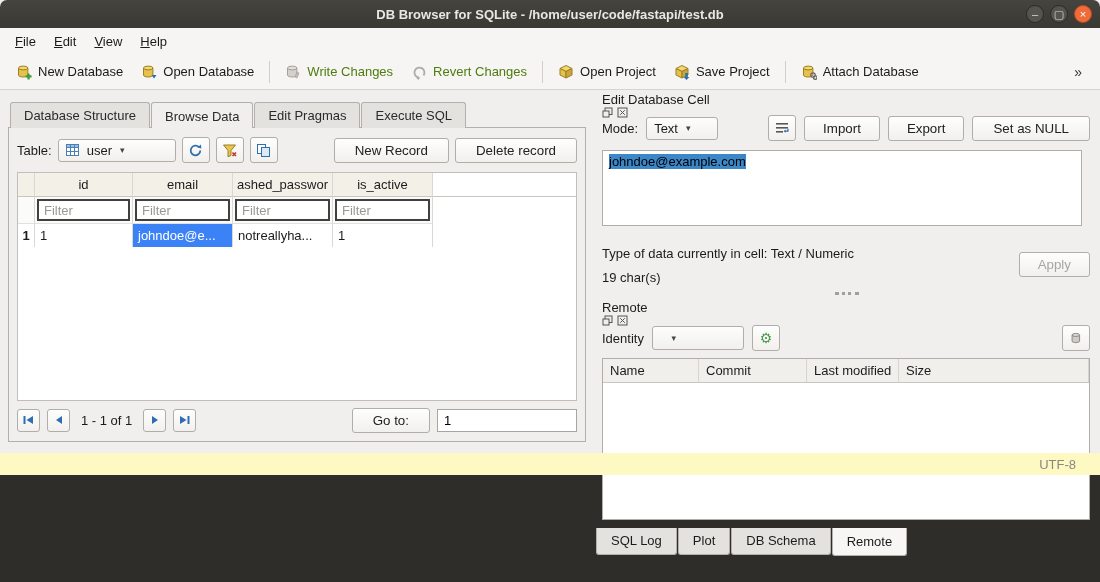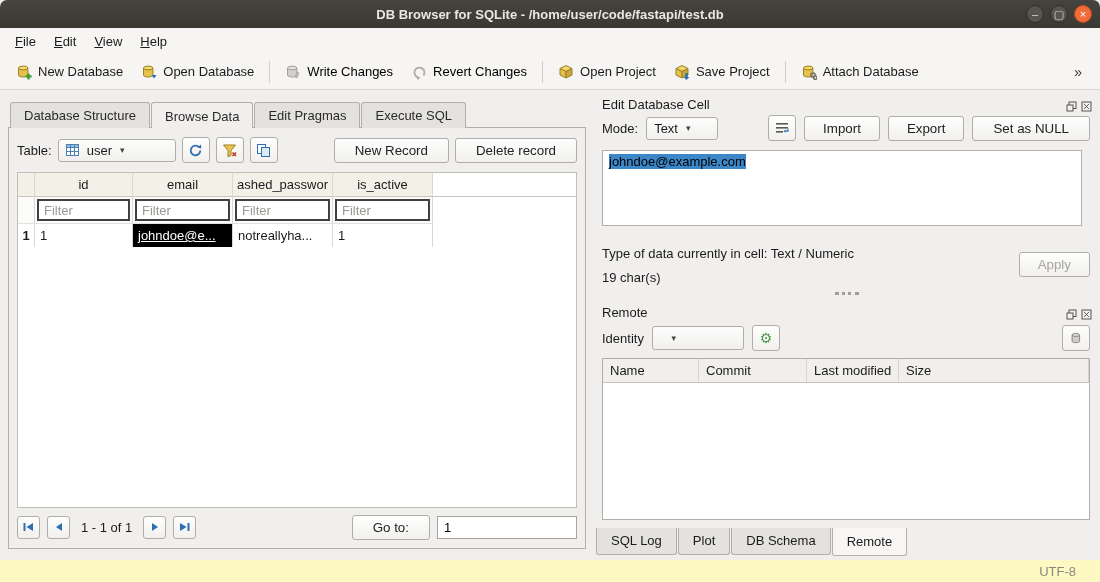--- a/index.html
+++ b/index.html
@@ -1,18 +1,18 @@
 <!DOCTYPE html>
 <html><head>
 <meta charset="utf-8">
 <style>
   * { margin:0; padding:0; box-sizing:border-box; }
   html,body { width:1100px; height:582px; overflow:hidden; background:#2e2d2a; }
   body { font-family:"Liberation Sans","DejaVu Sans",sans-serif; font-size:13px; color:#1b1b1b; }
-  .window { position:relative; width:1100px; height:582px; background:#f1efed; }
+  .window { position:relative; width:1100px; height:475px; background:#f1efed; }
 
   
   .titlebar { position:absolute; top:0; left:0; right:0; height:28px;
     background:linear-gradient(#45443f,#393833); border-radius:7px 7px 0 0;
     display:flex; align-items:center; justify-content:center; }
   .titlebar .title { color:#e9e7e3; font-weight:bold; font-size:13px; }
   .win-controls { position:absolute; right:8px; top:5px; display:flex; gap:6px; }
   .winbtn { width:18px; height:18px; border-radius:50%; background:#56544e; border:1px solid #2c2b27;
     color:#dcdad5; font-size:11px; line-height:16px; text-align:center; }
   .winbtn.close { background:#ef6c3a; border-color:#b84a1d; color:#fff; }
@@ -20,21 +20,21 @@
   
   .menubar { position:absolute; top:28px; left:0; right:0; height:26px; background:#f6f5f3;
     display:flex; align-items:center; padding-left:6px; }
   .menu-item { display:inline-block; padding:4px 9px; color:#1b1b1b; }
   .menu-item::first-letter { text-decoration:underline; }
 
   
   .toolbar { position:absolute; top:54px; left:0; right:0; height:36px; background:#f6f5f3;
     border-bottom:1px solid #d7d4d0; display:flex; align-items:center; padding:0 8px; gap:2px; }
   .tbtn { display:flex; align-items:center; gap:6px; padding:5px 8px; border-radius:3px; white-space:nowrap; }
-  .tbtn.disabled { color:#000000; }
+  .tbtn.disabled { color:#4d7c0f; }
   .tsep { width:1px; height:22px; background:#d2cfca; margin:0 5px; }
   .toverflow { margin-left:auto; padding:2px 10px; color:#333; font-size:14px; }
 
   
   .main { position:absolute; top:90px; left:0; right:0; bottom:22px; }
 
   
   .left { position:absolute; left:8px; top:12px; width:578px; bottom:11px; }
   .tabbar { display:flex; position:relative; z-index:2; padding-left:2px; }
   .tab { padding:5px 13px 4px; border:1px solid #b3b0ab; border-bottom:none; background:#e4e2de;
@@ -67,34 +67,34 @@
     font-family:inherit; background:#fff; }
   .gfilter input::placeholder { color:#9b9894; }
   .gdata .gcell { padding:4px 5px; }
   .col-rh { width:17px; flex:none; }
   .col-id { width:98px; flex:none; }
   .col-em { width:100px; flex:none; }
   .col-hp { width:100px; flex:none; }
   .col-ac { width:100px; flex:none; }
   .col-rest { flex:1; border-right:none; }
   .gdata .col-rh { font-weight:bold; text-align:center; padding:4px 1px; }
-  .sel-cell { background:#000000; color:#fff;text-decoration:underline; }
+  .sel-cell { background:#3b82f6; color:#fff; }
 
   
   .pager { position:absolute; left:8px; right:8px; bottom:8px; height:26px;
     display:flex; align-items:center; gap:7px; }
   .navbtn { width:23px; height:23px; border:1px solid #b1aeaa; border-radius:3px;
     background:linear-gradient(#fefefe,#f1f0ed); display:flex; align-items:center; justify-content:center; }
   .pager .pos { margin:0 4px; }
   .goto-input { width:140px; height:23px; border:1px solid #a8a5a1; padding:2px 6px; font-size:13px;
     font-family:inherit; }
 
   
   .right { position:absolute; left:594px; top:0; right:0; bottom:0; }
-  .sec-header { display:flex; align-items:flex-end; padding:0 8px; }
+  .sec-header { display:flex; align-items:flex-start; padding:0 8px;flex-direction:column; }
   .sec-header .t { flex:1; }
   .dockicons { display:flex; gap:4px; }
   .edit-header { position:absolute; top:2px; left:0; right:0; height:20px; }
   .mode-row { position:absolute; top:24px; left:8px; right:10px; height:28px;
     display:flex; align-items:center; gap:8px; }
   .cell-editor { position:absolute; top:60px; left:8px; right:18px; height:76px; background:#fff;
     border:1px solid #b1aeaa; padding:3px 6px; overflow:hidden; }
   .sel-text { background:#3b87c8; color:#000000; }
   .cell-info { position:absolute; top:152px; left:8px; right:10px; height:46px; }
   .cell-info .line1 { padding-top:4px; }

